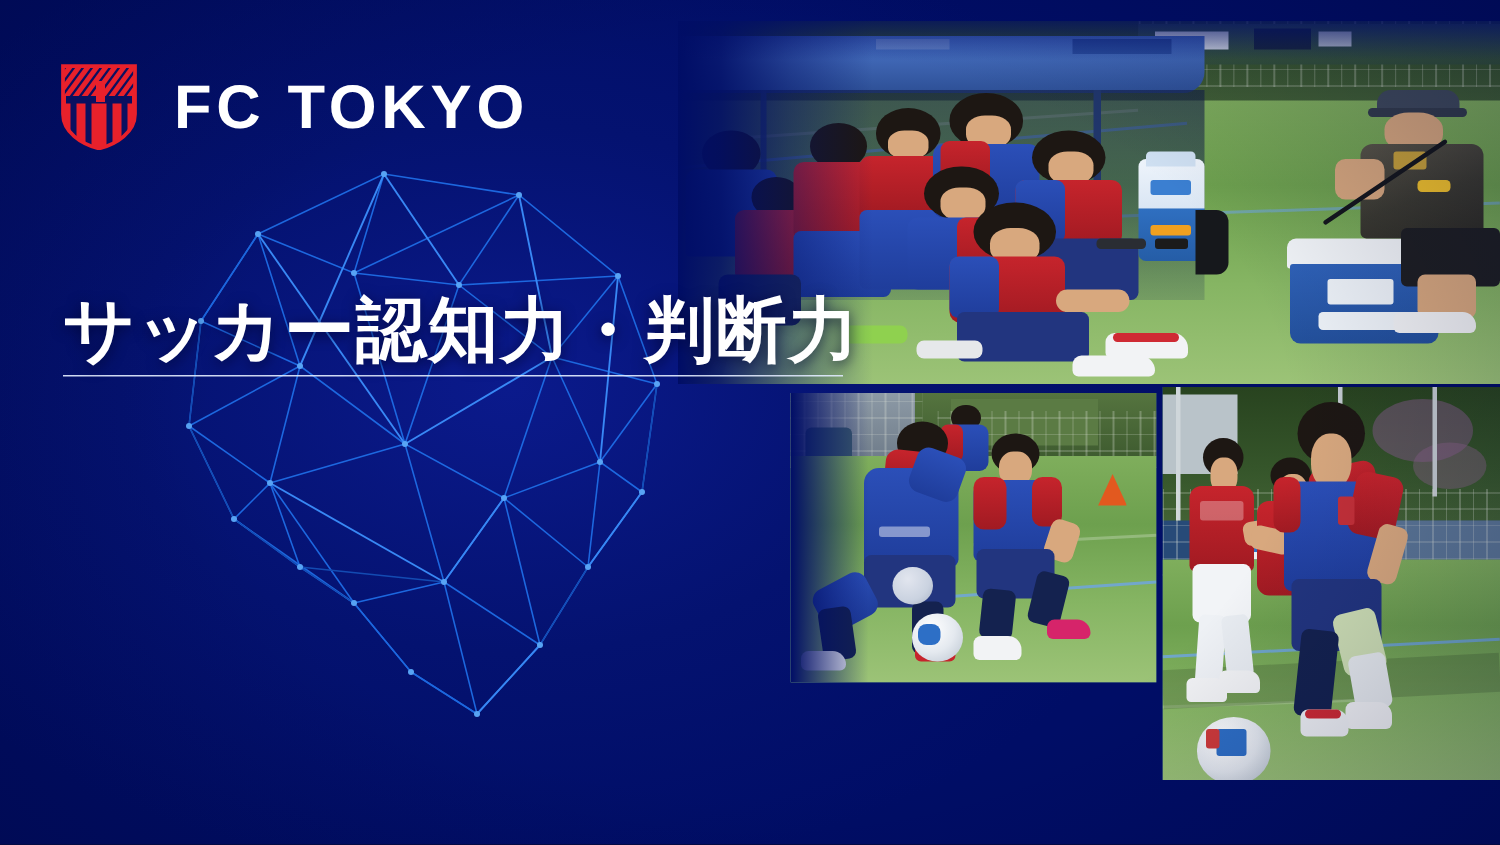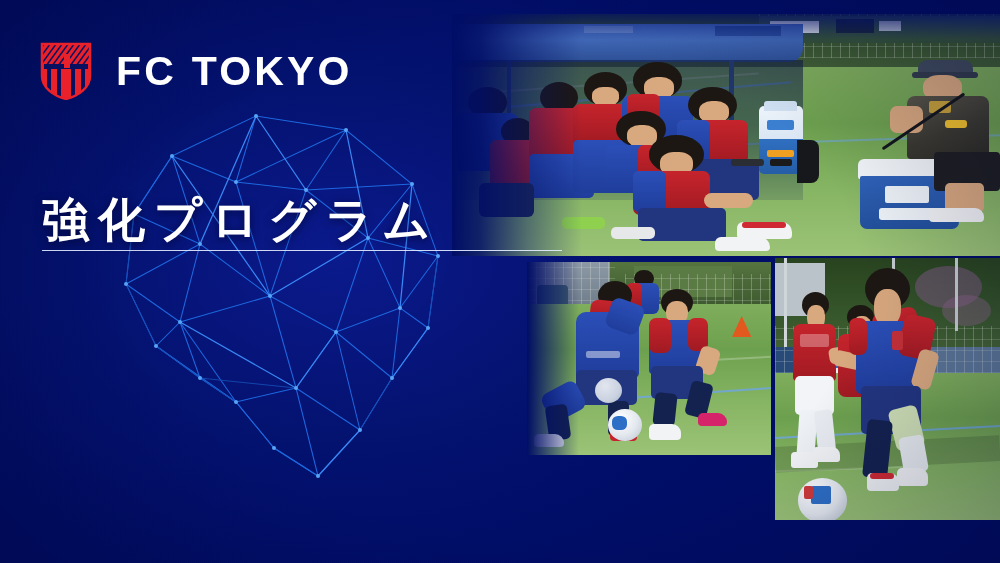--- a/index.html
+++ b/index.html
@@ -484,18 +484,18 @@
         </g>
         <rect x="4" y="22" width="44" height="5" fill="#0a1060"></rect>
         <path d="M24 12 L30 12 L30 26 L24 26 Z" fill="#e8212b"></path>
       </g>
       <path d="M2 2 H50 V34 C50 46 38 54 26 57 C14 54 2 46 2 34 Z" fill="none" stroke="#e8212b" stroke-width="2.5"></path>
     </svg>
     <div class="logo-text">FC TOKYO</div>
   </div>
 
   <div class="headline">
-    <div class="line spaced">強化プログラム</div>
+    <div class="line">サッカー認知力・判断力</div>
   </div>
 
 
   <div class="bg-vignette" style="pointer-events:none;"></div>
 </div>
 
 </body></html>

